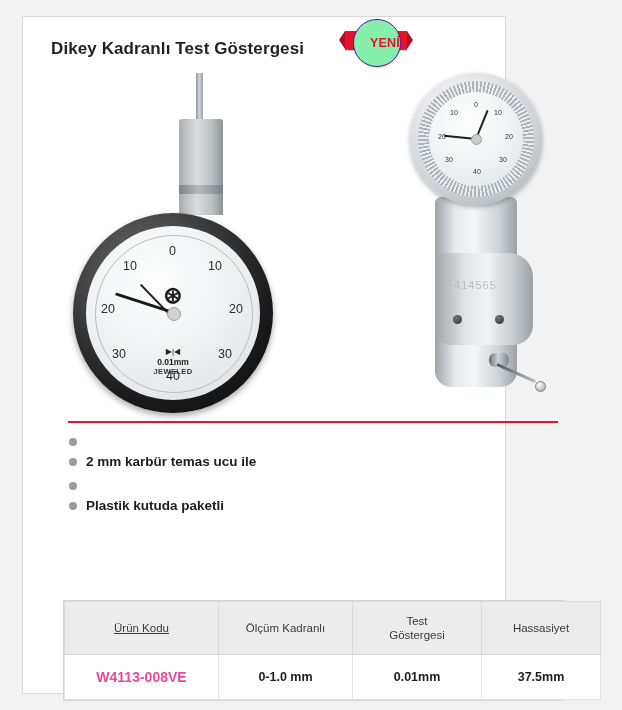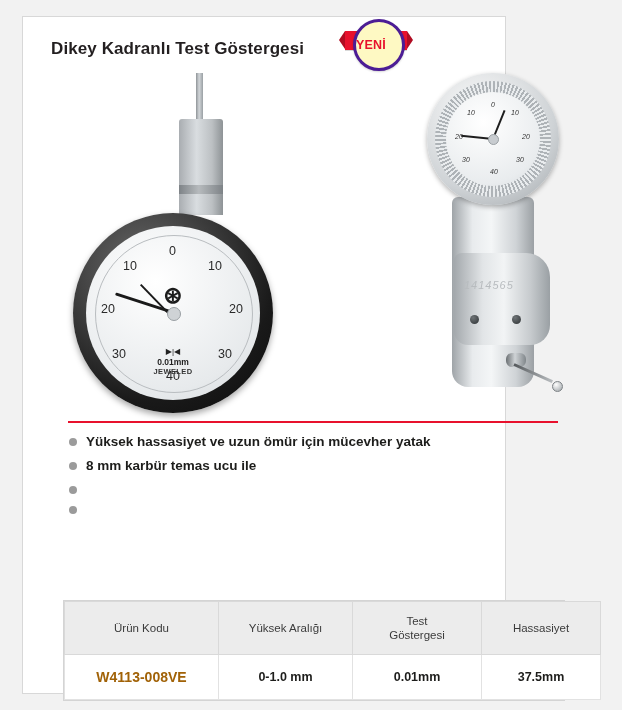--- a/index.html
+++ b/index.html
@@ -73,26 +73,26 @@
   }
   .badge .ribbon:after {
     right: -6px;
     border-left: 6px solid #b00c22;
   }
   .badge .circle {
     position: absolute;
     left: 8px; top: 0px;
     width: 46px; height: 46px;
     border-radius: 50%;
-    background: #fef9c3;
-    border: 3px solid #4c1d95;
+    background: #86efac;
+    border: 1px solid #4c1d95;
     box-shadow: 0 1px 2px rgba(0,0,0,0.18);
     display: flex;
     align-items: center;
-    justify-content: flex-start;
+    justify-content: flex-end;
   }
   .badge .circle span {
     font-size: 12.5px;
     font-weight: bold;
     color: #e8112d;
     letter-spacing: 0.2px;
   }
 
   
   .photo-area {
@@ -222,25 +222,24 @@
   .gl-stem-band {
     position: absolute;
     left: 122px; top: -26px;
     width: 44px; height: 9px;
     background: linear-gradient(90deg, #7e8387, #b6babd 45%, #7e8387);
   }
 
   
   .gauge-right {
     position: absolute;
-    left: 355px;
+    left: 338px;
     top: -4px;
     width: 175px;
     height: 360px;
-    font-style: italic;
   }
   .gr-bezel {
     position: absolute;
     left: 25px; top: 16px;
     width: 132px; height: 132px;
     border-radius: 50%;
     background: radial-gradient(circle at 38% 30%, #fbfbfb, #cfd3d6 62%, #9fa4a8 100%);
     box-shadow: 0 2px 5px rgba(0,0,0,0.3);
   }
   .gr-ring {
@@ -404,21 +403,21 @@
     background: #ffffff;
     border: 1px solid #e2e2e2;
     height: 42px;
     font-size: 12.5px;
     color: #1d1d1b;
     text-align: center;
     vertical-align: middle;
     font-weight: bold;
   }
   table.spec td.code {
-    color: #a16207;
+    color: #ec4899;
     font-size: 14px;
     font-weight: bold;
   }
 </style>
 </head>
 <body>
 
 <div class="page">
   <div class="card">
 
@@ -487,40 +486,40 @@
         </div>
       </div>
 
     </div>
 
     <div class="divider"></div>
 
     <div class="features">
       <div class="feature">
         <span class="bullet"></span>
-        <span class="feature-text">Yüksek hassasiyet ve uzun ömür için mücevher yatak</span>
       </div>
       <div class="feature">
         <span class="bullet"></span>
-        <span class="feature-text">8 mm karbür temas ucu ile</span>
+        <span class="feature-text">2 mm karbür temas ucu ile</span>
       </div>
       <div class="feature">
         <span class="bullet"></span>
       </div>
       <div class="feature">
         <span class="bullet"></span>
+        <span class="feature-text">Plastik kutuda paketli</span>
       </div>
     </div>
 
     <div class="table">
       <table class="spec">
         <thead>
           <tr>
-            <th style="width:145px;">Ürün Kodu</th>
-            <th style="width:125px;">Yüksek Aralığı</th>
+            <th style="width:145px;text-decoration:underline;">Ürün Kodu</th>
+            <th style="width:125px;">Ölçüm Kadranlı</th>
             <th style="width:120px;">
               <div>Test</div>
               <div>Göstergesi</div>
             </th>
             <th style="width:110px;text-align:center;">Hassasiyet</th>
           </tr>
         </thead>
         <tbody>
           <tr>
             <td class="code">W4113-008VE</td>

